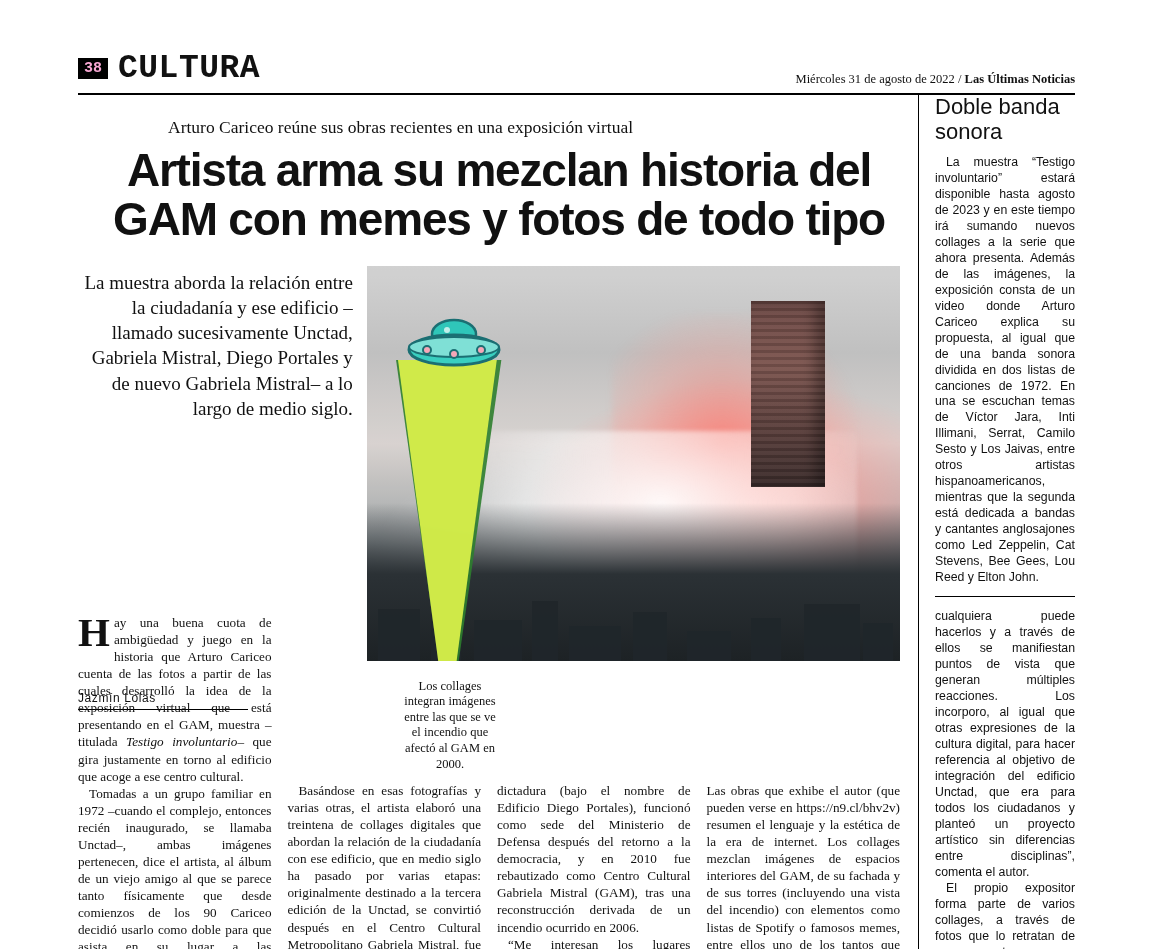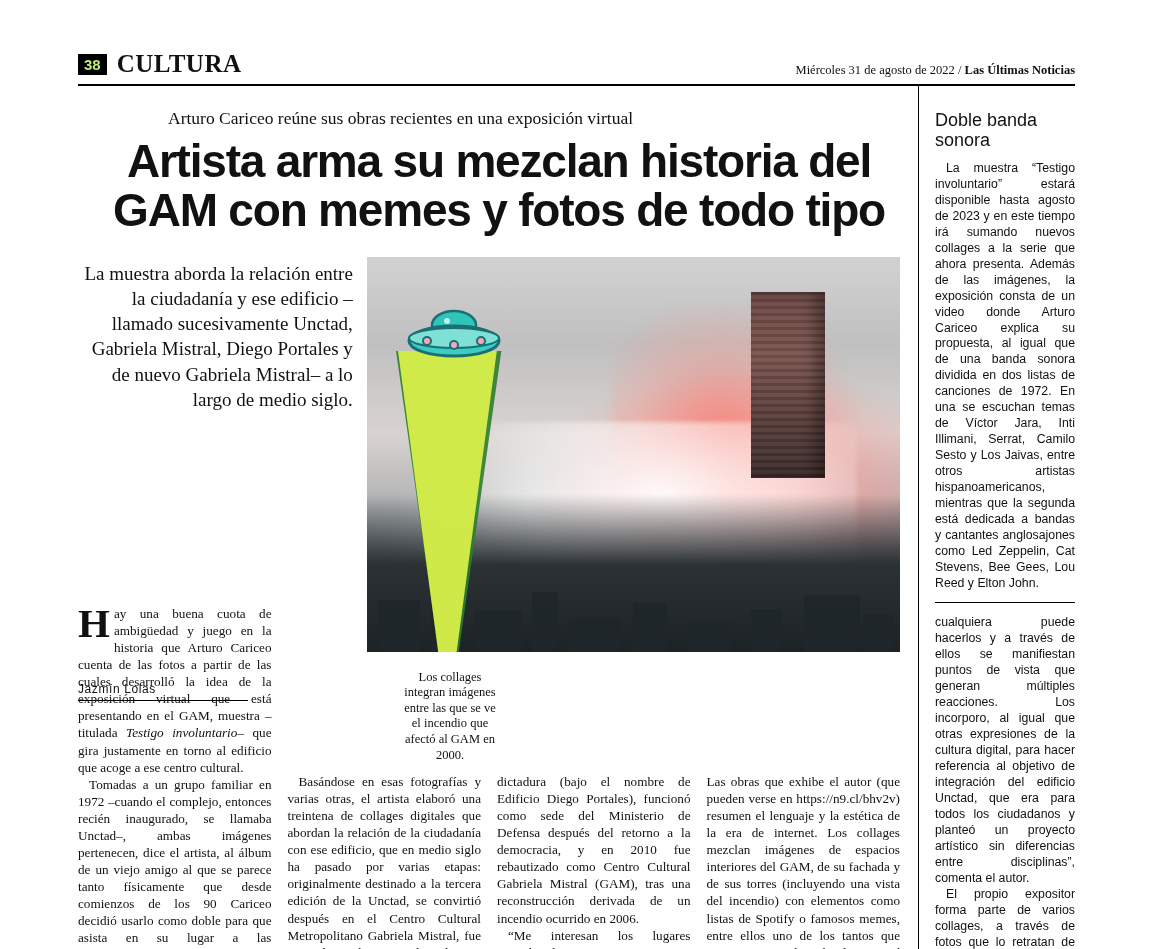--- a/index.html
+++ b/index.html
@@ -13,28 +13,28 @@
   }
   .page { position:relative; width:1153px; height:949px; padding:0 78px; }
 
   
   .masthead {
     display:flex; align-items:flex-end; justify-content:space-between;
     padding-top:50px;
   }
   .mast-left { display:flex; align-items:center; gap:10px; }
   .folio {
-    background:#000; color:#bef264;
-    font-family:Liberation Sans, sans-serif;
+    background:#000; color:#f9a8d4;
+    font-family:Liberation Mono, monospace;
     font-weight:bold; font-size:15px;
     padding:3px 6px 3px 6px; line-height:1;
   }
   .section-name {
-    font-family:Liberation Serif, serif;
-    font-weight:bold; font-size:25px; letter-spacing:.5px;
+    font-family:Liberation Mono, monospace;
+    font-weight:bold; font-size:33px; letter-spacing:.5px;
   }
   .mast-right {
     font-family:"Liberation Serif", serif;
     font-size:12.5px;
   }
   .mast-right .paper { font-weight:bold;text-align:right; }
   .rule-thick { border-top:2.5px solid #000; margin-top:6px; }
 
   
   .body-area { display:flex; gap:0; }
@@ -170,22 +170,21 @@
     line-height:33px;
     padding:2px 4px 0 0;
   }
 
   
   .lower-cols { display:flex; gap:16px; margin-top:4px; }
 
   
   .rail-title {
     font-family:"Liberation Sans", sans-serif;
-    font-size:18px; line-height:1.13;
-    margin-top:24px;
+    font-size:22px; line-height:1.13;
   }
   .rail-box {
     border:1px solid #000; border-top:none; border-left:none; border-right:none;
     margin-top:10px; padding-bottom:10px;
   }
   .rail-box p, .rail p {
     font-family:"Liberation Sans", sans-serif;
     font-size:12.3px; line-height:1.30;
     text-align:justify;
     margin:0; text-indent:11px;

